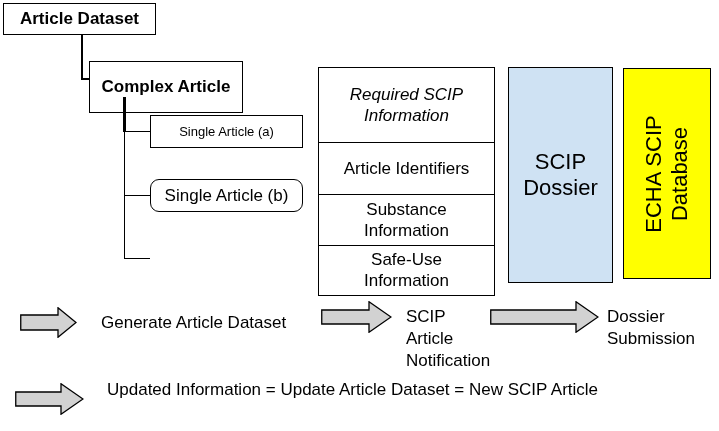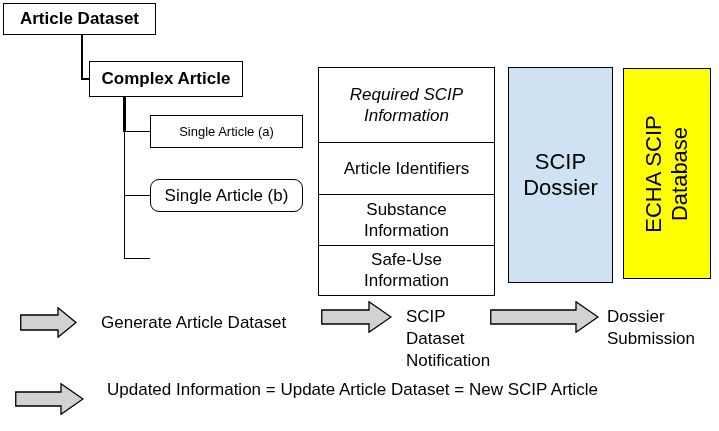--- a/index.html
+++ b/index.html
@@ -42,21 +42,21 @@
 
 <div class="canvas">
 
   <div class="box bold" style="left:3px; top:3px; width:153px; height:32px; font-size:17px;">
     <span>Article Dataset</span>
   </div>
 
   <div class="line" style="left:81px; top:35px; width:1.5px; height:44px;"></div>
   <div class="line" style="left:81px; top:78px; width:9px; height:1.5px;"></div>
 
-  <div class="box bold" style="left:89px; top:61px; width:154px; height:36px; font-size:17px;">
+  <div class="box bold" style="left:89px; top:61px; width:154px; height:52px; font-size:17px;">
     <span>Complex Article</span>
   </div>
 
   <div class="line" style="left:122.5px; top:97px; width:3px; height:35px;"></div>
   <div class="line" style="left:123.6px; top:131px; width:1.4px; height:128px;"></div>
   <div class="line" style="left:124px; top:131px; width:26px; height:1.4px;"></div>
   <div class="line" style="left:124px; top:195px; width:26px; height:1.4px;"></div>
   <div class="line" style="left:124px; top:257.6px; width:26px; height:1.4px;"></div>
 
   <div class="box" style="left:150px; top:115px; width:153px; height:33px; font-size:13px;">
@@ -105,21 +105,21 @@
   </svg>
   <div class="lbl" style="left:101px; top:312px;">
     <span class="ln">Generate Article Dataset</span>
   </div>
 
   <svg style="left:321px; top:301px;" width="71" height="32">
     <polygon points="0.75,9 48,9 48,0.75 70,16 48,31.25 48,23 0.75,23" stroke="#000" stroke-width="1.3" fill="#d2d2d2"></polygon>
   </svg>
   <div class="lbl" style="left:406px; top:306px;">
     <span class="ln">SCIP</span>
-    <span class="ln">Dataset</span>
+    <span class="ln">Article</span>
     <span class="ln">Notification</span>
   </div>
 
   <svg style="left:490px; top:301px;" width="109" height="32">
     <polygon points="0.75,9 86,9 86,0.75 108,16 86,31.25 86,23 0.75,23" stroke="#000" stroke-width="1.3" fill="#d2d2d2"></polygon>
   </svg>
   <div class="lbl" style="left:607px; top:306px;">
     <span class="ln">Dossier</span>
     <span class="ln">Submission</span>
   </div>

